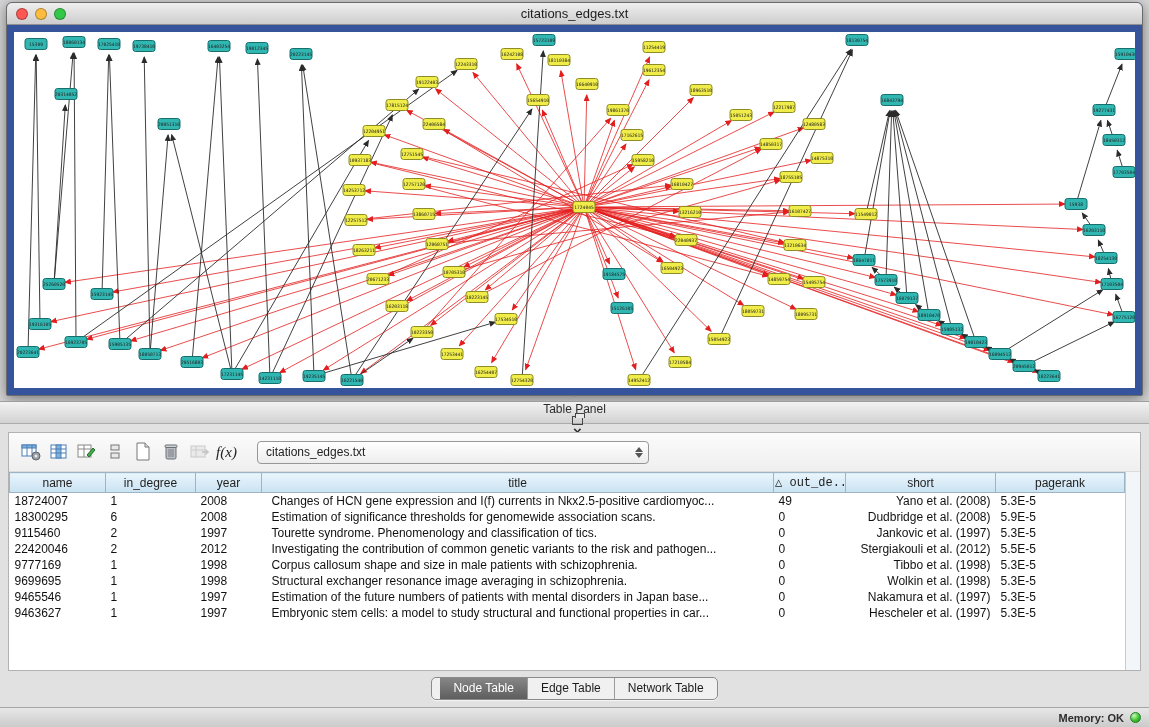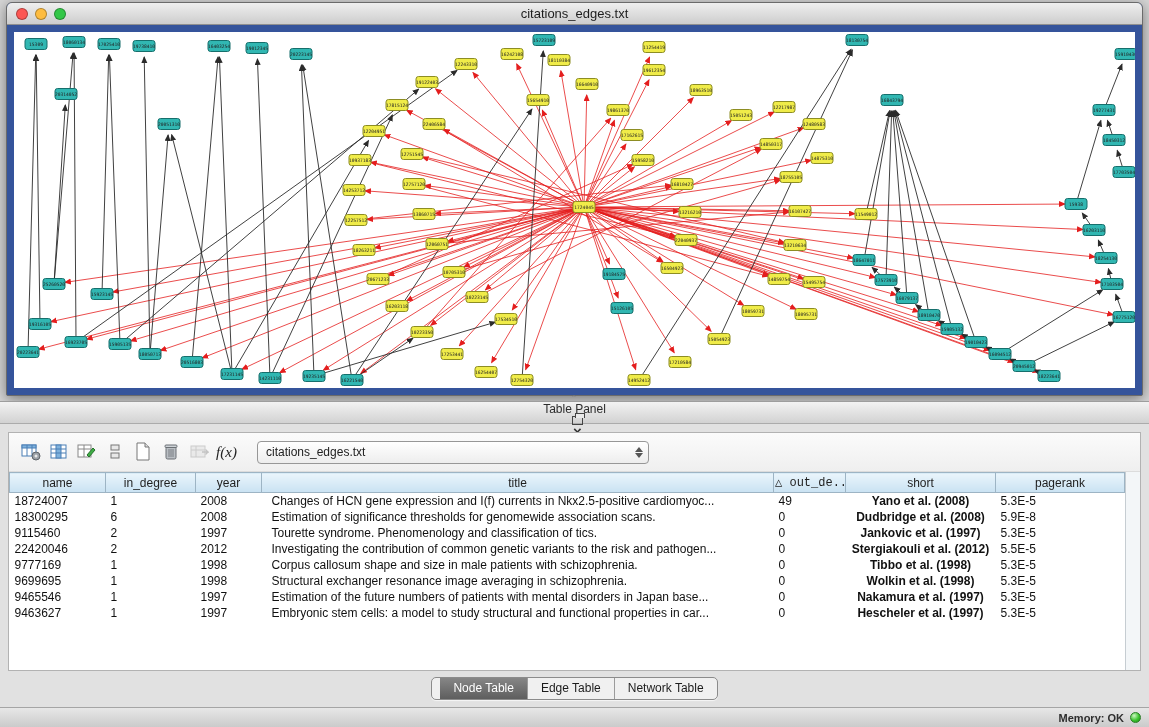--- a/index.html
+++ b/index.html
@@ -93,21 +93,21 @@
     height:20px; font-weight:normal; color:#1e1e1e; overflow:hidden; white-space:nowrap;
   }
   td{
     height:16px; padding:0 5px; white-space:nowrap; overflow:hidden;
     text-overflow:ellipsis; color:#111;
   }
   th:nth-child(1){ width:96px; }  th:nth-child(2){ width:90px; }
   th:nth-child(3){ width:66px; }  th:nth-child(4){ width:512px; }
   th:nth-child(5){ width:72px;font-family:Liberation Mono, monospace; }  th:nth-child(6){ width:150px; }
   td:nth-child(4){ padding-left:10px; }
-  td:nth-child(6){ text-align:center;font-weight:bold; }
+  td:nth-child(6){ text-align:right; }
   .vscroll{ position:absolute; right:0; top:0; bottom:0; width:15px;
     background:#f3f6f8; border-left:1px solid #c6cdd2; }
 
   .tabs-row{ position:absolute; left:0; right:0; bottom:7px; display:flex; justify-content:center; }
   .tabs{ display:flex; border:1px solid #8b8b8b; border-radius:5px;
     overflow:hidden; background:#f0f0f0; box-shadow:0 1px 1px rgba(255,255,255,.7); }
   .tab{ padding:3px 13px 4px; font-size:12px; border-right:1px solid #9b9b9b; color:#1c1c1c; }
   .tab:last-child{ border-right:none; }
   .tab.active{ background:linear-gradient(#868686,#5e5e5e); color:#fff;margin-left:8px; }
 
@@ -782,21 +782,21 @@
               <td>Yano et al. (2008)</td>
               <td>5.3E-5</td>
             </tr>
             <tr>
               <td>18300295</td>
               <td>6</td>
               <td>2008</td>
               <td>Estimation of significance thresholds for genomewide association scans.</td>
               <td>0</td>
               <td>Dudbridge et al. (2008)</td>
-              <td>5.9E-8</td>
+              <td>5.9E-5</td>
             </tr>
             <tr>
               <td>9115460</td>
               <td>2</td>
               <td>1997</td>
               <td>Tourette syndrome. Phenomenology and classification of tics.</td>
               <td>0</td>
               <td>Jankovic et al. (1997)</td>
               <td>5.3E-5</td>
             </tr>

